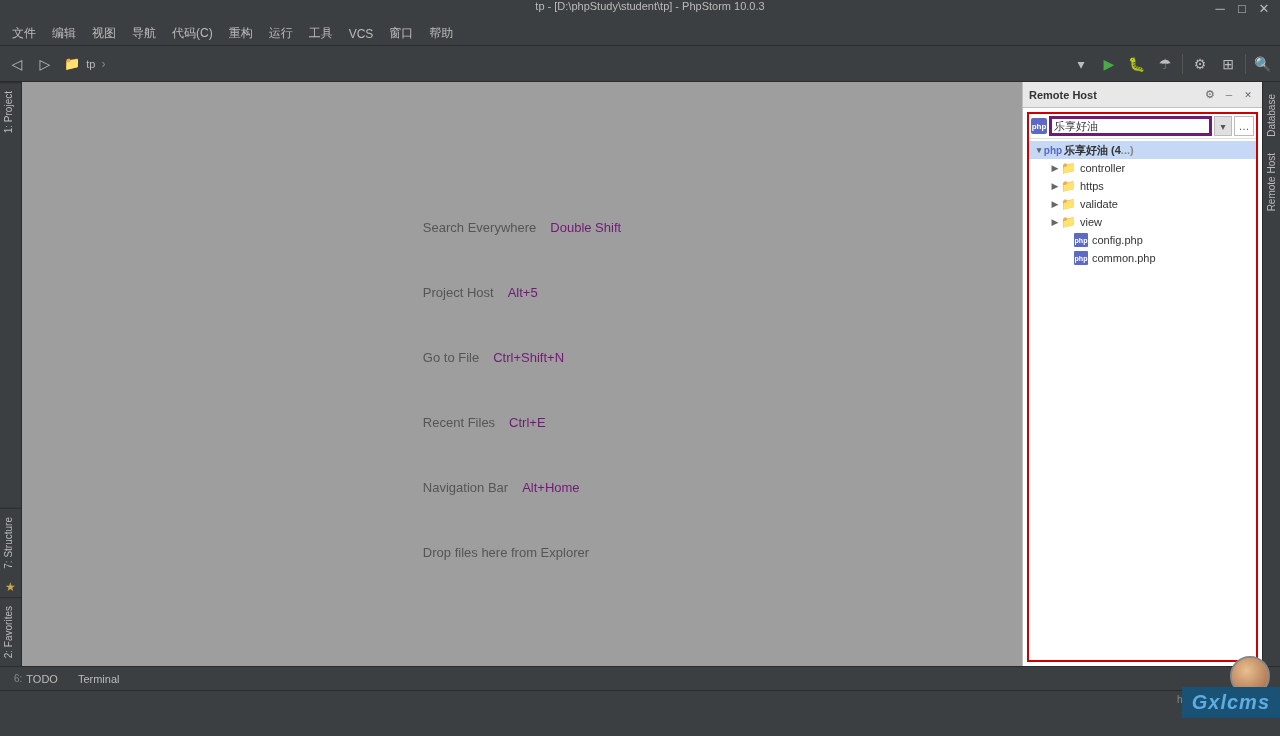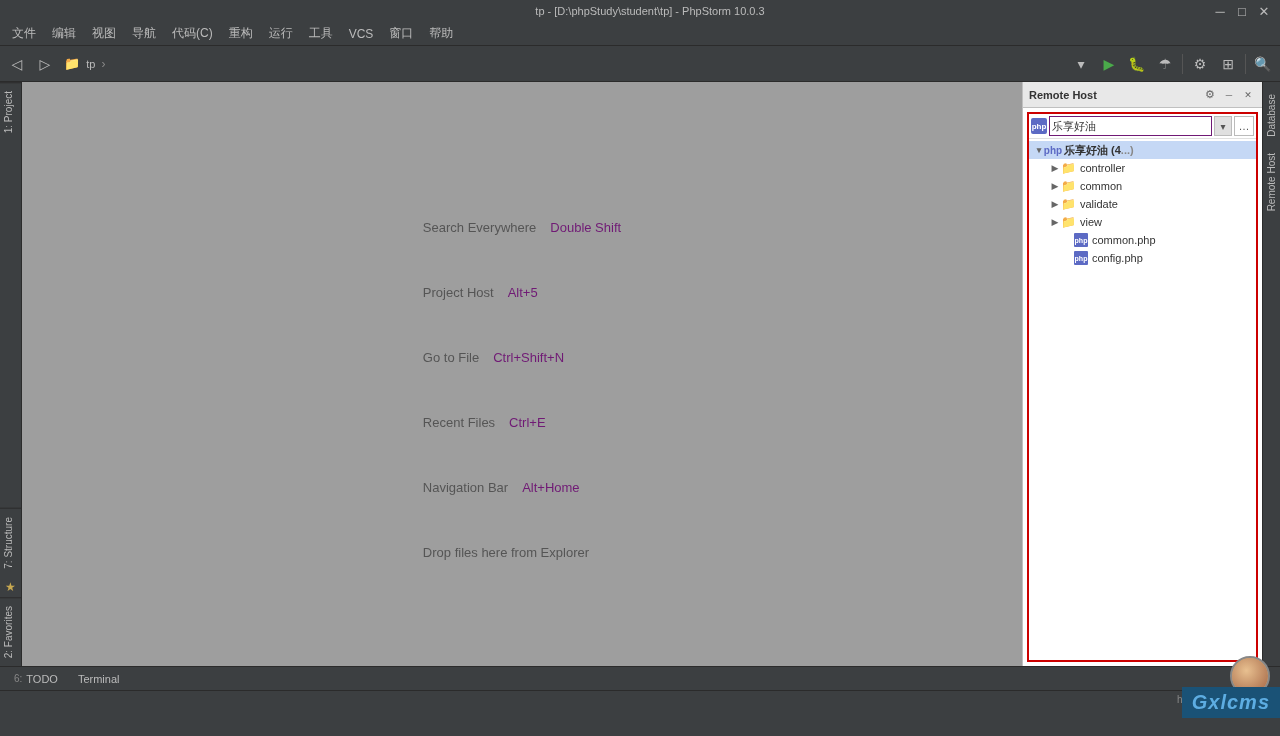--- a/index.html
+++ b/index.html
@@ -3,21 +3,21 @@
   <meta charset="utf-8">
   <style>
     * { margin: 0; padding: 0; box-sizing: border-box; }
     body { width: 1280px; height: 736px; overflow: hidden; font-family: 'Microsoft YaHei', Arial, sans-serif; font-size: 12px; background: #3c3f41; }
 
     
     #titlebar {
       height: 22px;
       background: #3c3f41;
       display: flex;
-      align-items: center;
+      align-items: flex-start;
       justify-content: space-between;
       padding: 0 8px;
       color: #bbb;
       font-size: 11px;
       user-select: none;
     }
     #titlebar .title { flex: 1; text-align: center; }
     #titlebar .win-controls { display: flex; gap: 6px; }
     #titlebar .win-btn {
       width: 16px; height: 16px;
@@ -134,21 +134,21 @@
       width: 16px; height: 16px;
       background: #5c6ac4;
       border-radius: 2px;
       display: flex; align-items: center; justify-content: center;
       color: white; font-size: 8px; font-weight: bold;
       flex-shrink: 0;
     }
     .dropdown-select {
       flex: 1;
       height: 20px;
-      border: 1px solid #701a75;
+      border: 3px solid #701a75;
       background: #fff;
       font-size: 11px;
       color: #333;
       padding: 0 2px;
       appearance: none;
       cursor: pointer;
     }
     .dropdown-arrow-btn {
       width: 18px; height: 20px;
       background: #e0e0e0;
@@ -427,50 +427,50 @@
 
         <div class="tree-item" style="padding-left:20px;">
           <div class="tree-arrow">▶</div>
           <div class="tree-icon folder-icon">📁</div>
           <span>controller</span>
         </div>
 
         <div class="tree-item" style="padding-left:20px;">
           <div class="tree-arrow">▶</div>
           <div class="tree-icon folder-icon">📁</div>
-          <span>common</span>
+          <span>https</span>
         </div>
 
         <div class="tree-item" style="padding-left:20px;">
           <div class="tree-arrow">▶</div>
           <div class="tree-icon folder-icon">📁</div>
           <span>validate</span>
         </div>
 
         <div class="tree-item" style="padding-left:20px;">
           <div class="tree-arrow">▶</div>
           <div class="tree-icon folder-icon">📁</div>
           <span>view</span>
+        </div>
+
+        <div class="tree-item" style="padding-left:32px;">
+          <div class="tree-arrow" style="width:12px;"></div>
+          <div class="tree-icon">
+            <div class="php-file-icon">php</div>
+          </div>
+          <span>config.php</span>
         </div>
 
         <div class="tree-item" style="padding-left:32px;">
           <div class="tree-arrow" style="width:12px;"></div>
           <div class="tree-icon">
             <div class="php-file-icon">php</div>
           </div>
           <span>common.php</span>
         </div>
-
-        <div class="tree-item" style="padding-left:32px;">
-          <div class="tree-arrow" style="width:12px;"></div>
-          <div class="tree-icon">
-            <div class="php-file-icon">php</div>
-          </div>
-          <span>config.php</span>
-        </div>
       </div>
     </div>
   </div>
 
   <div id="right-tabs" style="width:18px; background:#3c3f41; border-left:1px solid #2b2b2b; display:flex; flex-direction:column; align-items:center;">
     <div class="vtab">Database</div>
     <div class="vtab">Remote Host</div>
   </div>
 </div>
 

